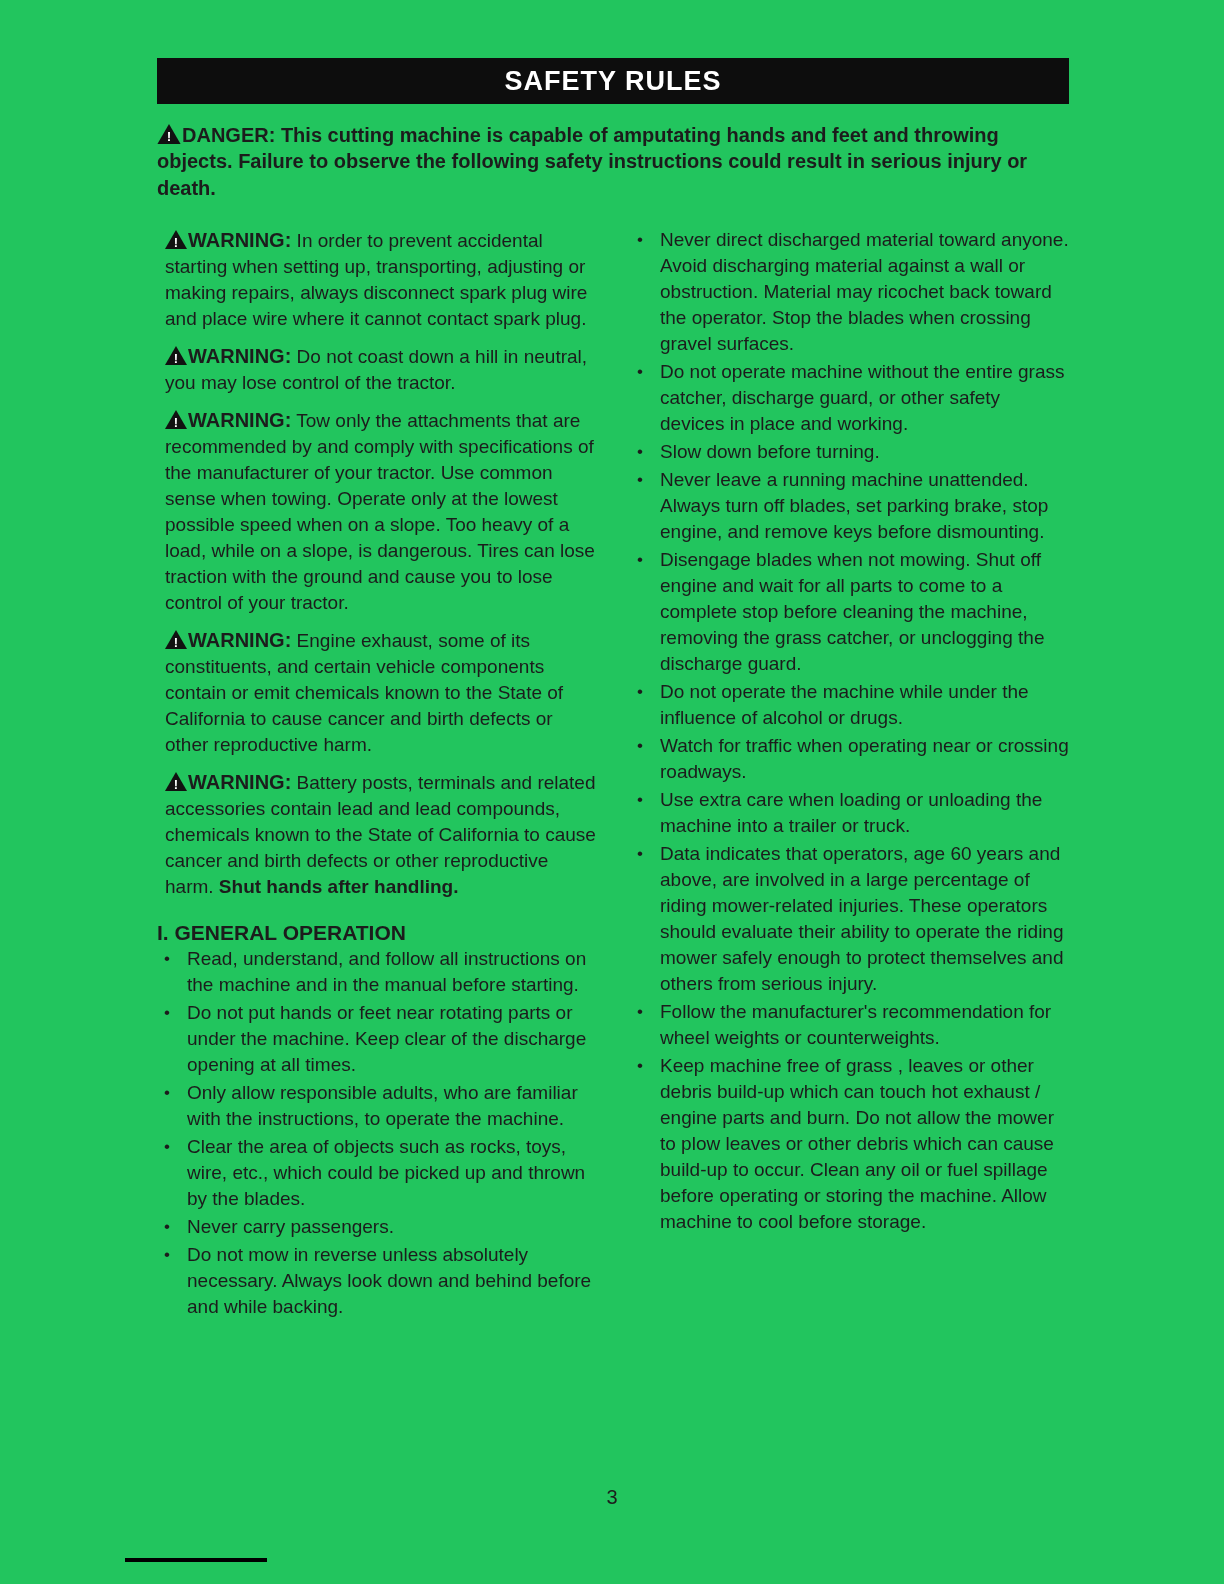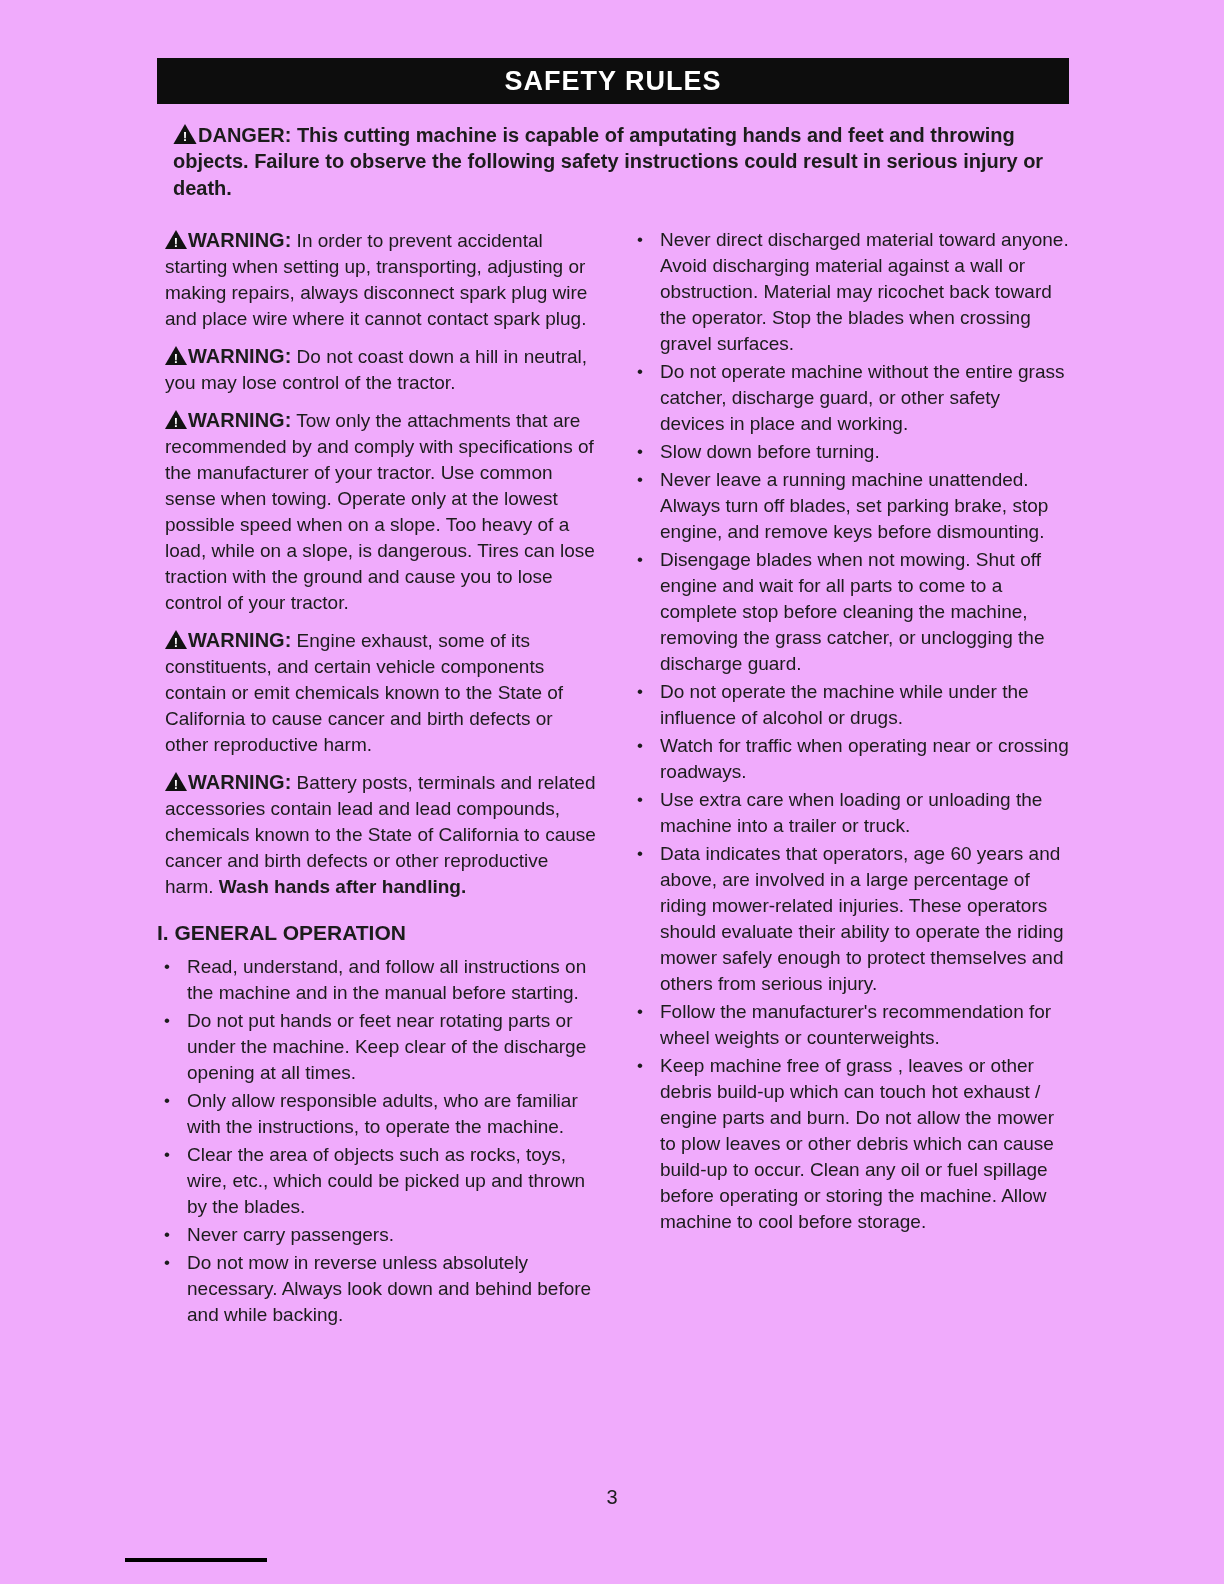--- a/index.html
+++ b/index.html
@@ -9,37 +9,37 @@
     font-family: "Liberation Sans", sans-serif;
     color: #1c1c1c;
   }
   .page {
     position: relative;
     width: 1224px;
     height: 1584px;
     box-sizing: border-box;
     padding: 58px 155px 0 157px;
     overflow: hidden;
-    background: #f0abfc;
+    background: #22c55e;
   }
   .header-bar {
     background: #0d0d0d;
     height: 46px;
     display: flex;
     align-items: center;
     justify-content: center;
   }
   .header-title {
     color: #ffffff;
     font-weight: bold;
     font-size: 27px;
     letter-spacing: 1px;
   }
   .danger {
-    margin: 18px 0 26px 16px;
+    margin: 18px 0 26px 0;
     font-size: 20px;
     line-height: 1.32;
     font-weight: bold;
   }
   .columns {
     display: flex;
     gap: 34px;
   }
   .col {
     flex: 1;
@@ -62,21 +62,21 @@
     vertical-align: -2px;
     margin-right: 1px;
   }
   .tri-icon.big {
     width: 24px;
     height: 20px;
   }
   .go-heading {
     font-size: 21px;
     font-weight: bold;
-    margin: 20px 0 8px 0;
+    margin: 20px 0 0 0;
   }
   ul.bullets {
     list-style: none;
     margin: 0;
     padding: 0;
   }
   ul.bullets li {
     position: relative;
     padding-left: 30px;
     margin: 0 0 2px 0;
@@ -155,21 +155,21 @@
       <p class="warning"><svg class="tri-icon">
             <use href="#warn-tri"></use>
           </svg><strong class="w-label">WARNING:</strong>
         <span>Engine exhaust, some of its constituents, and certain vehicle components contain or emit chemicals known to the State of California to cause cancer and birth defects or other reproductive harm.</span>
       </p>
 
       <p class="warning"><svg class="tri-icon">
             <use href="#warn-tri"></use>
           </svg><strong class="w-label">WARNING:</strong>
         <span>Battery posts, terminals and related accessories contain lead and lead compounds, chemicals known to the State of California to cause cancer and birth defects or other reproductive harm.</span>
-        <strong class="w-tail">Wash hands after handling.</strong>
+        <strong class="w-tail">Shut hands after handling.</strong>
       </p>
 
       <h2 class="go-heading">I. GENERAL OPERATION</h2>
 
       <ul class="bullets">
         <li>Read, understand, and follow all instructions on the machine and in the manual before starting.</li>
         <li>Do not put hands or feet near rotating parts or under the machine. Keep clear of the discharge opening at all times.</li>
         <li>Only allow responsible adults, who are familiar with the instructions, to operate the machine.</li>
         <li>Clear the area of objects such as rocks, toys, wire, etc., which could be picked up and thrown by the blades.</li>
         <li>Never carry passengers.</li>

